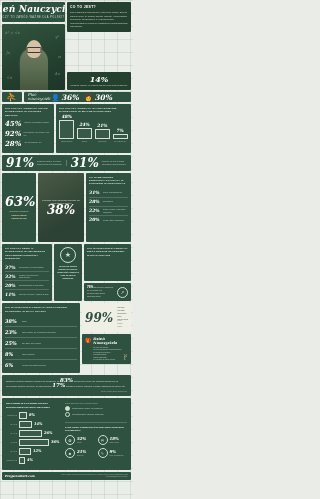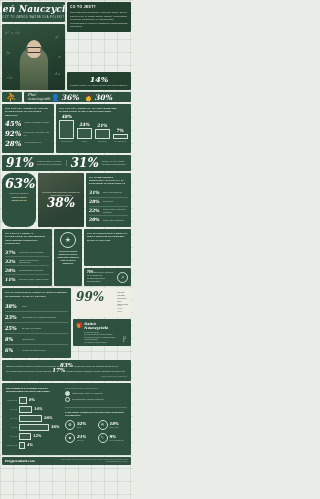--- a/index.html
+++ b/index.html
@@ -94,21 +94,21 @@
   .bar-b{border:.7px solid #d8e3d6;border-radius:.5px;width:13px;background:rgba(255,255,255,.05);}
   .bar-l{font-size:1.8px;color:#a9bba9;text-align:center;line-height:2.2px;width:15px;}
 
   
   .pair{display:flex;align-items:center;gap:3px;padding:3px 4px;border-radius:1px;}
   .pair .pv{font-family:"DejaVu Serif",serif;font-style:italic;font-weight:bold;font-size:12px;color:#fff;line-height:10px;}
   .pair .pl{font-size:2.1px;line-height:2.9px;color:#bdcbbc;flex:1;}
   .vdiv{width:.5px;background:rgba(255,255,255,.25);align-self:stretch;margin:2px 1px;}
 
   
-  .big63{border-radius:9px;padding:4px 3px;text-align:center;}
+  .big63{border-radius:1px;padding:22px 3px;text-align:center;}
   .big63 .n{font-family:"DejaVu Serif",serif;font-style:italic;font-weight:bold;font-size:13px;color:#fff;line-height:13px;}
   .big63 .d{font-size:2.1px;line-height:2.9px;color:#bdcbbc;margin-top:2px;}
   .big63 .d b{color:#e9d9a8;display:block;margin-top:1.5px;}
   .photo38{
     position:relative;border-radius:1px;overflow:hidden;
     background:linear-gradient(150deg,#4a5a46,#2c4234 70%);
     display:flex;align-items:center;justify-content:center;flex-direction:column;padding:3px;
   }
   .photo38 .cap{font-size:2px;line-height:2.7px;color:#d6e0d3;text-align:center;}
   .photo38 .n{font-family:"DejaVu Serif",serif;font-style:italic;font-weight:bold;font-size:12px;color:#fff;line-height:12px;}
@@ -121,21 +121,21 @@
   .badge{border-radius:1px;padding:3px;display:flex;flex-direction:column;align-items:center;gap:2px;}
   .badge .circ{width:14px;height:14px;border-radius:50%;border:.8px solid #cfe0cd;display:flex;align-items:center;justify-content:center;font-size:7px;color:#cfe0cd;}
   .badge .bt{font-size:2.1px;line-height:2.9px;color:#d6e0d3;text-align:center;font-weight:bold;}
 
   .note{border-radius:1px;padding:3px;display:flex;align-items:center;gap:3px;}
   .note .nt{font-size:2.1px;line-height:3px;color:#c5d3c4;flex:1;}
   .note .nt b{color:#fff;font-size:3.2px;}
   .note .ni{width:9px;height:9px;border-radius:50%;border:.7px solid #cfe0cd;display:flex;align-items:center;justify-content:center;font-size:4.5px;color:#cfe0cd;flex:none;}
 
   
-  .c99{border-radius:1px;padding:3px;display:flex;gap:13px;background:#f0efe6;}
+  .c99{border-radius:1px;padding:3px;display:flex;align-items:center;gap:4px;background:#f0efe6;}
   .c99 .n{font-family:"DejaVu Serif",serif;font-style:italic;font-weight:bold;font-size:12px;color:#2e5140;line-height:12px;}
   .c99 .d{font-size:2px;line-height:2.8px;color:#3d5a47;flex:1;}
   .c99 .src{font-size:1.6px;color:#7d8c7d;}
 
   
   .lcard{border-radius:1px;padding:3px;}
   .lrow2{display:flex;align-items:center;gap:4px;padding:2px 0;border-bottom:.4px solid rgba(255,255,255,.2);}
   .lrow2:last-child{border-bottom:none;}
   .lrow2 .lv{font-family:"DejaVu Serif",serif;font-style:italic;font-weight:bold;font-size:5px;color:#fff;min-width:13px;}
   .lrow2 .ll{font-size:2px;line-height:2.7px;color:#c3d1c2;flex:1;}

